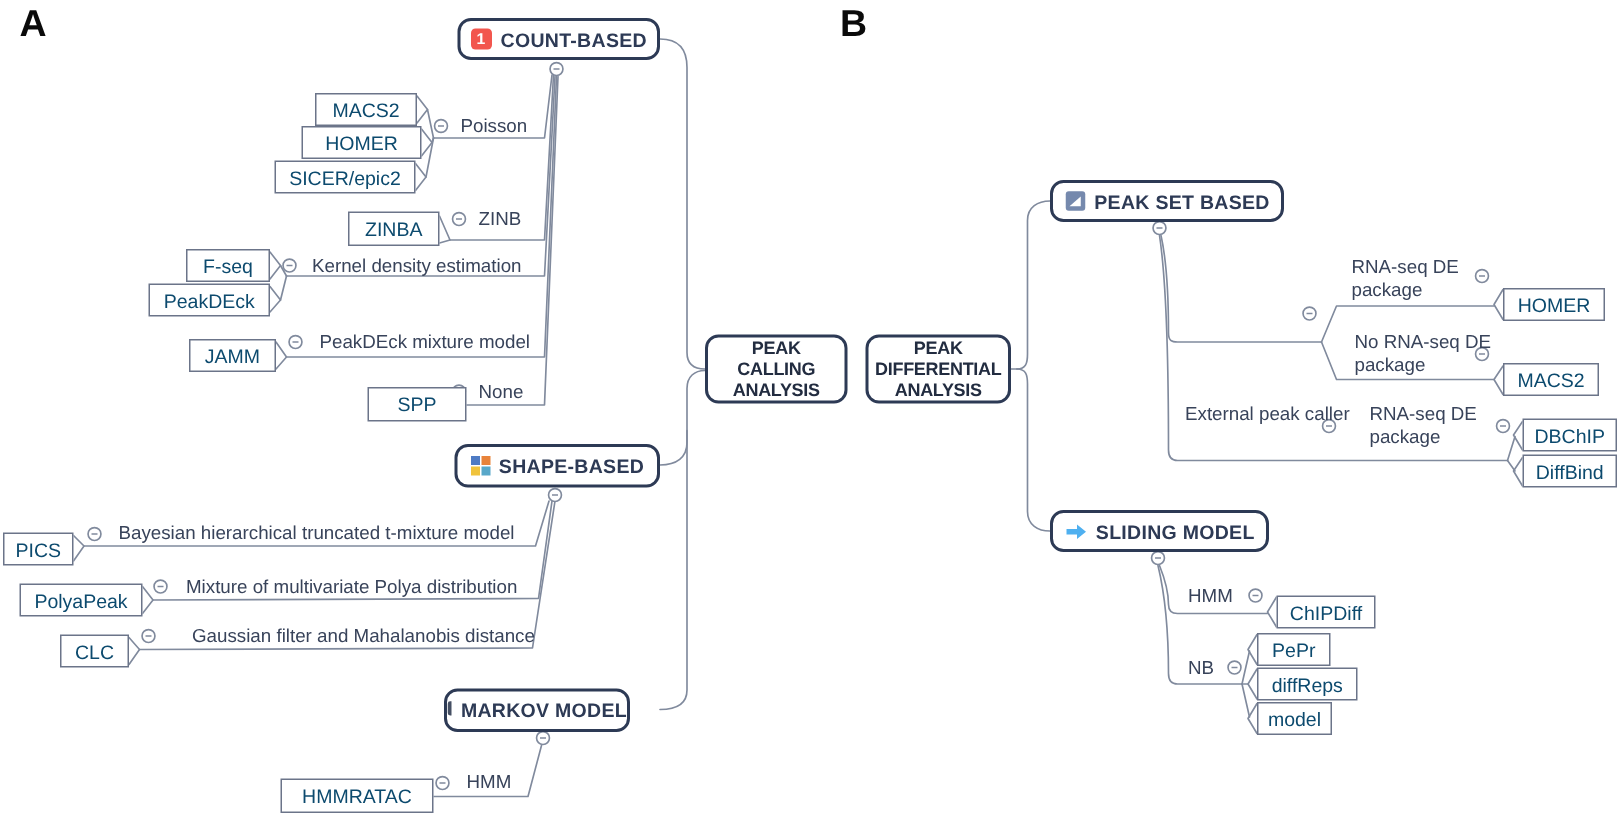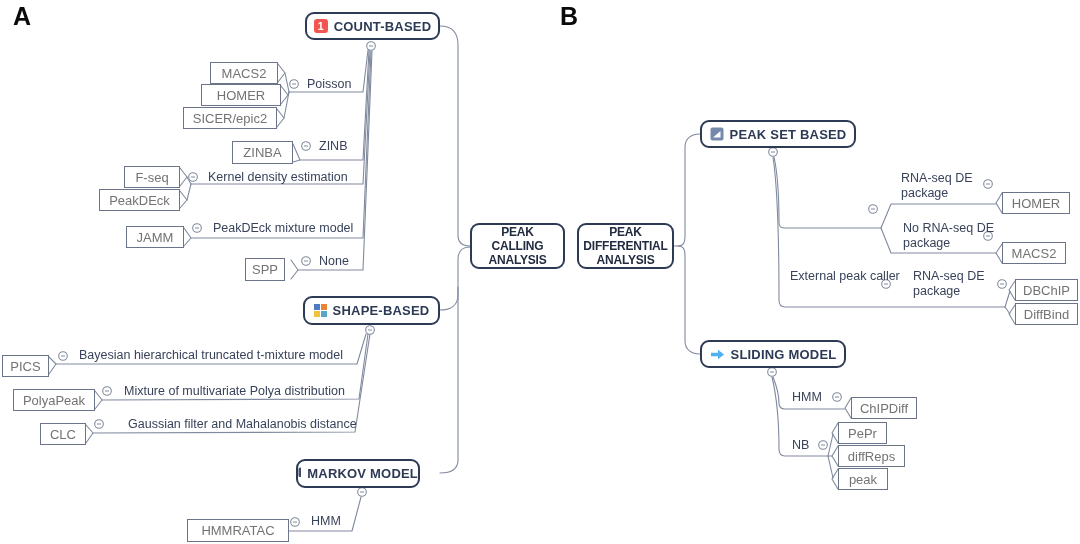--- a/index.html
+++ b/index.html
@@ -16,21 +16,21 @@
   }
   .node-center{
     display:flex;align-items:center;justify-content:center;text-align:center;
     background:#fff;border:2px solid #2d3a55;border-radius:9px;
     font-weight:bold;font-size:12px;line-height:14px;color:#222c40;letter-spacing:-.2px;
     padding:2px;
   }
   .tool{
     display:flex;align-items:center;justify-content:center;
     background:#fff;border:1.3px solid #6b7489;
-    font-size:13px;color:#737373;white-space:nowrap;
+    font-size:13px;color:#0c4a6e;white-space:nowrap;
   }
   .blabel{font-size:12.5px;line-height:15px;color:#38435a;}
   .icon-badge{
     width:14px;height:14px;border-radius:3px;background:#f2564e;color:#fff;
     display:flex;align-items:center;justify-content:center;
     font-size:10.5px;font-weight:bold;flex:0 0 auto;
   }
   .icon-quad{position:relative;width:13px;height:13px;flex:0 0 auto;}
   .icon-quad i{position:absolute;width:6px;height:6px;}
   .icon-quad .q1{left:0;top:0;background:#4e7bc4;}
@@ -180,21 +180,21 @@
     <span>MARKOV MODEL</span>
   </div>
 
   <div class="abs tool" style="left:210px;top:62px;width:68px;height:22px">MACS2</div>
   <div class="abs tool" style="left:201px;top:84px;width:80px;height:22px">HOMER</div>
   <div class="abs tool" style="left:183px;top:107px;width:94px;height:22px">SICER/epic2</div>
   <div class="abs tool" style="left:232px;top:141px;width:61px;height:23px">ZINBA</div>
   <div class="abs tool" style="left:124px;top:166px;width:56px;height:22px">F-seq</div>
   <div class="abs tool" style="left:99px;top:189px;width:81px;height:22px">PeakDEck</div>
   <div class="abs tool" style="left:126px;top:226px;width:58px;height:22px">JAMM</div>
-  <div class="abs tool" style="left:245px;top:258px;width:40px;height:23px">SPP</div>
+  <div class="abs tool" style="left:245px;top:258px;width:66px;height:23px">SPP</div>
   <div class="abs tool" style="left:2px;top:355px;width:47px;height:22px">PICS</div>
   <div class="abs tool" style="left:13px;top:389px;width:82px;height:22px">PolyaPeak</div>
   <div class="abs tool" style="left:40px;top:423px;width:46px;height:22px">CLC</div>
   <div class="abs tool" style="left:187px;top:519px;width:102px;height:23px">HMMRATAC</div>
 
   <div class="abs blabel" style="left:307px;top:77px">Poisson</div>
   <div class="abs blabel" style="left:319px;top:139px">ZINB</div>
   <div class="abs blabel" style="left:208px;top:170px">Kernel density estimation</div>
   <div class="abs blabel" style="left:213px;top:221px">PeakDEck mixture model</div>
   <div class="abs blabel" style="left:319px;top:254px">None</div>
@@ -224,15 +224,15 @@
   <div class="abs blabel" style="left:792px;top:390px">HMM</div>
   <div class="abs blabel" style="left:792px;top:438px">NB</div>
 
   <div class="abs tool" style="left:1002px;top:192px;width:68px;height:22px">HOMER</div>
   <div class="abs tool" style="left:1002px;top:242px;width:64px;height:22px">MACS2</div>
   <div class="abs tool" style="left:1015px;top:279px;width:63px;height:22px">DBChIP</div>
   <div class="abs tool" style="left:1015px;top:303px;width:63px;height:22px">DiffBind</div>
   <div class="abs tool" style="left:851px;top:397px;width:66px;height:22px">ChIPDiff</div>
   <div class="abs tool" style="left:838px;top:422px;width:49px;height:22px">PePr</div>
   <div class="abs tool" style="left:838px;top:445px;width:67px;height:22px">diffReps</div>
-  <div class="abs tool" style="left:838px;top:468px;width:50px;height:22px">peak</div>
+  <div class="abs tool" style="left:838px;top:468px;width:50px;height:22px">model</div>
 
 </div>
 
 </body></html>

